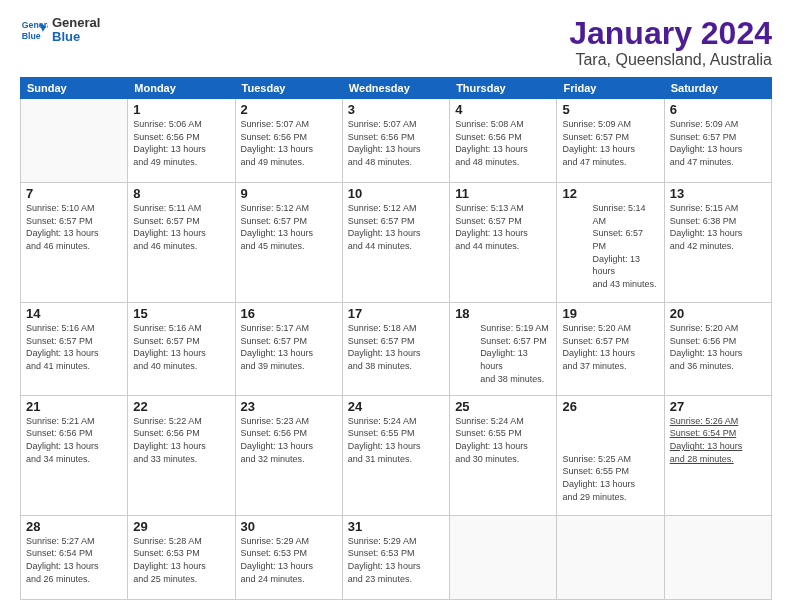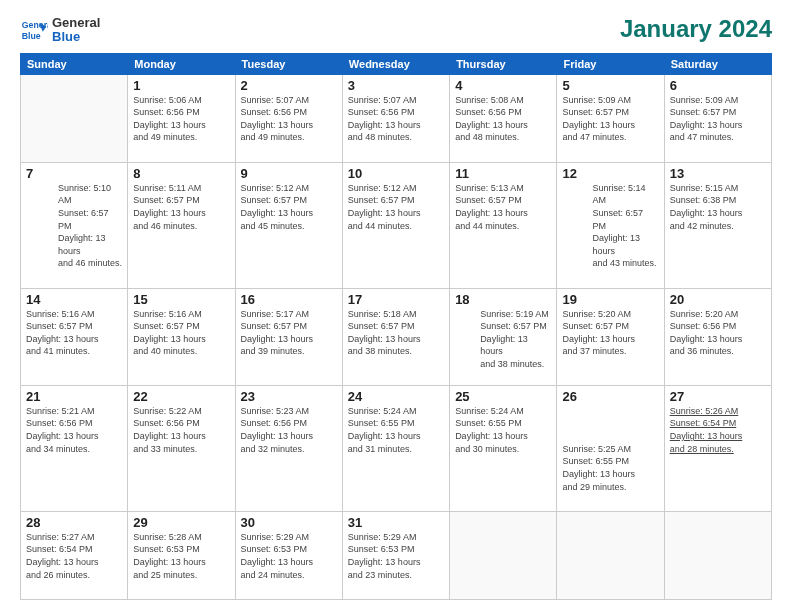--- a/index.html
+++ b/index.html
@@ -29,23 +29,23 @@
       gap: 4px;
     }
     .logo-icon {
       width: 28px;
       height: 28px;
     }
     .title-block {
       text-align: right;
     }
     .title-block h1 {
-      font-size: 24px;
+      font-size: 32px;
       font-weight: bold;
-      color: #0f766e;
+      color: #4c1d95;
       line-height: 1.1;
     }
     .title-block h2 {
       font-size: 16px;
       color: #444;
       font-weight: normal;
     }
     .calendar {
       flex: 1;
       border: 1px solid #ccc;
@@ -101,20 +101,21 @@
         <text x="2" y="26" font-size="10" font-weight="bold" fill="#1565c0">Blue</text>
         <polygon points="22,8 30,12 26,18" fill="#1565c0"></polygon>
       </svg>
       <div style="display:flex;flex-direction:column;line-height:1.1;">
         <span style="font-size:13px;font-weight:bold;color:#333;">General</span>
         <span style="font-size:13px;font-weight:bold;color:#1565c0;">Blue</span>
       </div>
     </div>
     <div class="title-block">
       <h1>January 2024</h1>
+      <h2>Tara, Queensland, Australia</h2>
     </div>
   </div>
 
   <table class="calendar">
     <thead>
       <tr>
         <th>Sunday</th>
         <th>Monday</th>
         <th>Tuesday</th>
         <th>Wednesday</th>
@@ -165,21 +166,21 @@
             <span class="day-num">6</span>
             <div class="cell-info" style="white-space: pre-line;">Sunrise: 5:09 AM
 Sunset: 6:57 PM
 Daylight: 13 hours
 and 47 minutes.</div>
           </td>
         </tr>
         <tr>
           <td>
             <span class="day-num">7</span>
-            <div class="cell-info" style="white-space: pre-line; margin-left: 32px;">Sunrise: 5:10 AM
+            <div class="cell-info" style="white-space: pre-line;">Sunrise: 5:10 AM
 Sunset: 6:57 PM
 Daylight: 13 hours
 and 46 minutes.</div>
           </td>
           <td>
             <span class="day-num">8</span>
             <div class="cell-info" style="white-space: pre-line;">Sunrise: 5:11 AM
 Sunset: 6:57 PM
 Daylight: 13 hours
 and 46 minutes.</div>

